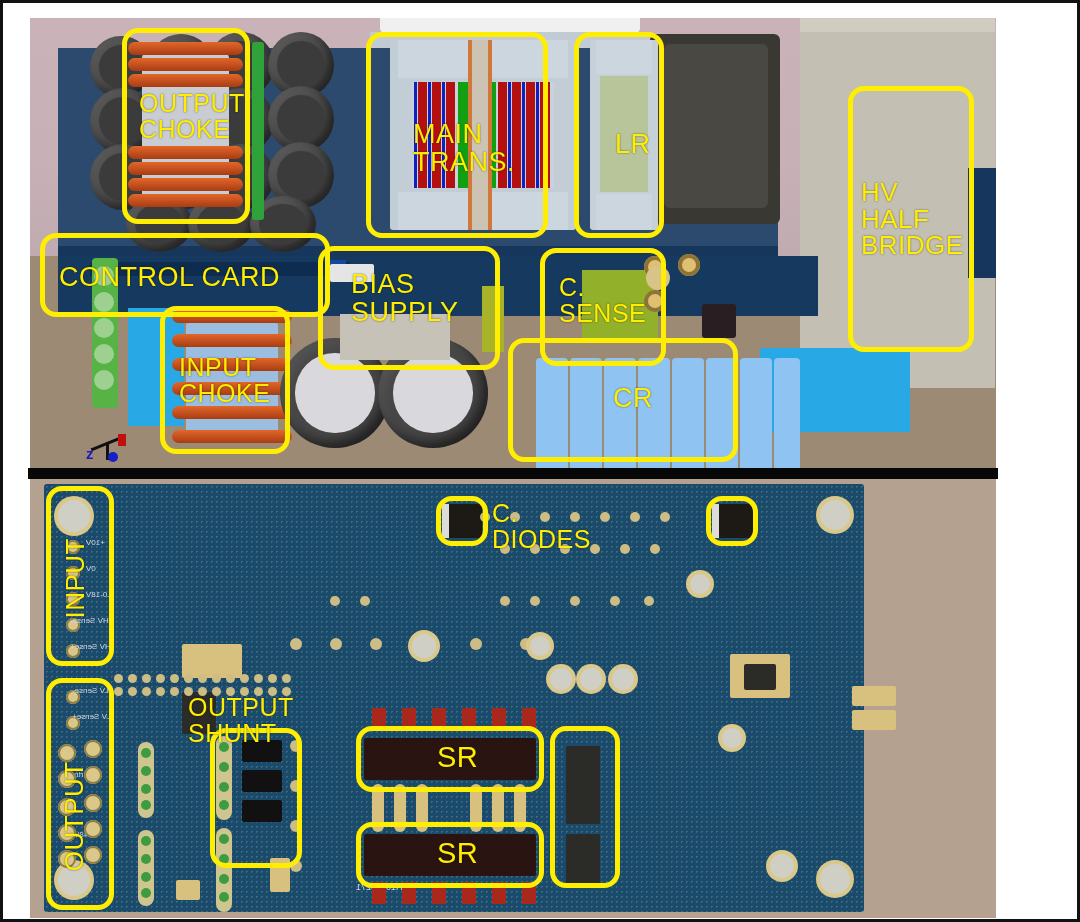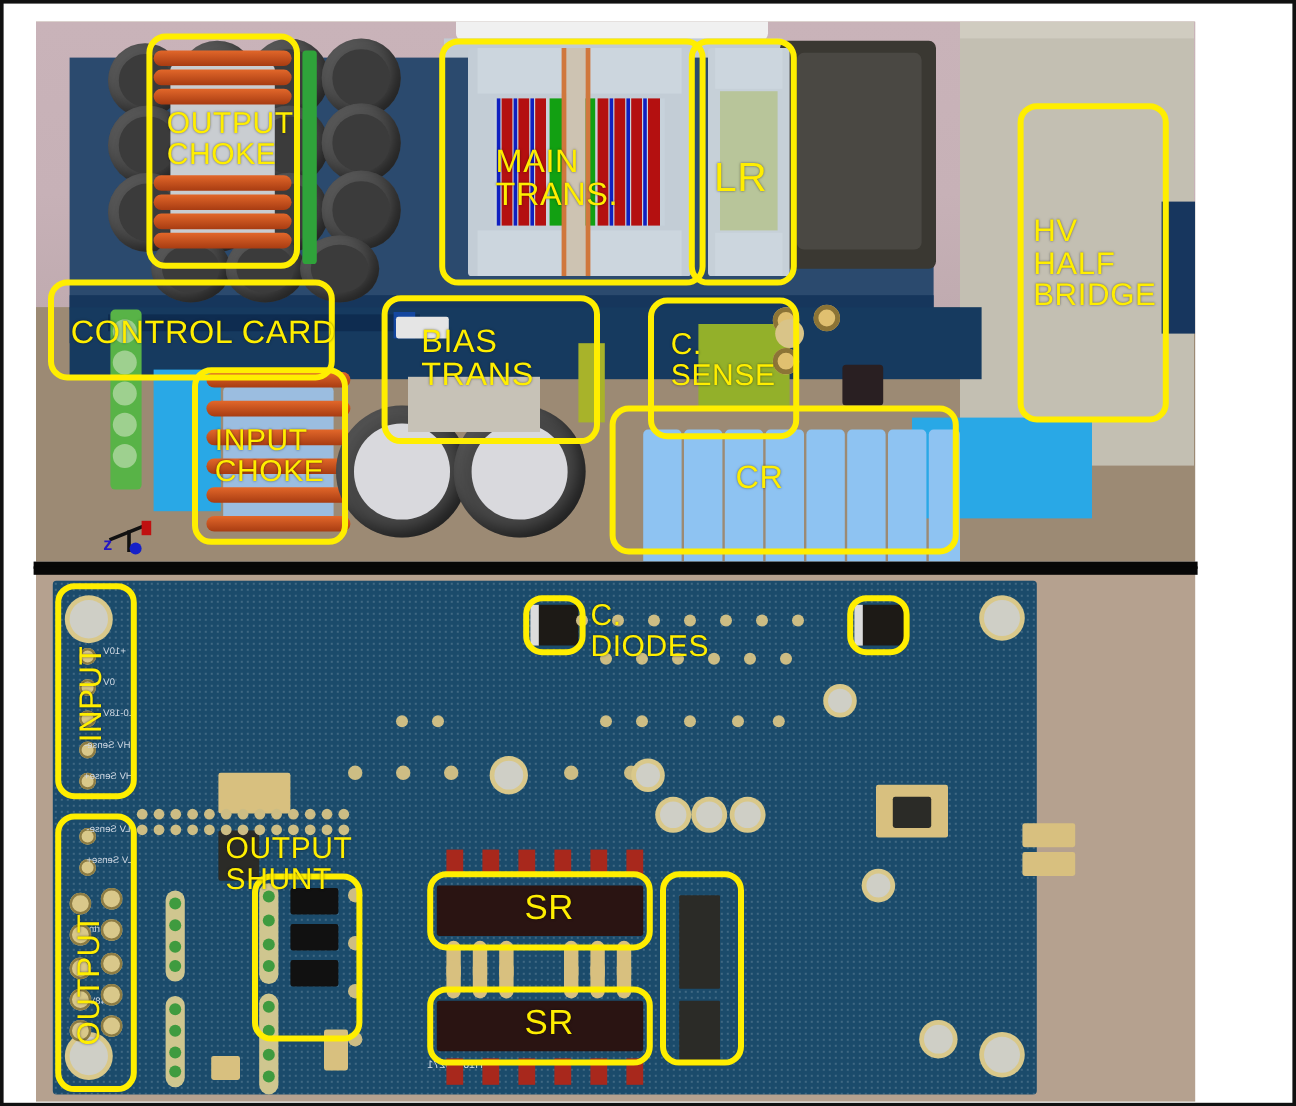--- a/index.html
+++ b/index.html
@@ -247,55 +247,55 @@
       <div style="position:absolute;left:24px;top:26px;width:3px;height:18px;background:#111"></div>
       <div style="position:absolute;left:26px;top:36px;width:10px;height:10px;border-radius:50%;background:#1520c8"></div>
       <span class="free" style="left:4px;top:30px;font-size:15px;color:#2418c4;font-weight:700;text-shadow:none">z</span>
     </div>
 
     <div class="ann" style="left:92px;top:10px;width:128px;height:196px">
       <span class="lbl" style="left:12px;top:58px;font-size:25px">OUTPUT
 CHOKE</span>
     </div>
 
-    <div class="ann" style="left:336px;top:14px;width:222px;height:206px">
+    <div class="ann" style="left:336px;top:14px;width:182px;height:206px">
       <span class="lbl" style="left:42px;top:84px;font-size:27px">MAIN
 TRANS.</span>
     </div>
 
     <div class="ann" style="left:544px;top:14px;width:90px;height:206px">
-      <span class="lbl" style="left:16px;top:94px;font-size:34px">LR</span>
+      <span class="lbl" style="left:36px;top:94px;font-size:27px">LR</span>
     </div>
 
     <div class="ann" style="left:818px;top:68px;width:126px;height:266px">
       <span class="lbl" style="left:8px;top:88px;font-size:26px">HV
 HALF
 BRIDGE</span>
     </div>
 
-    <div class="ann" style="left:10px;top:215px;width:239px;height:84px">
+    <div class="ann" style="left:10px;top:215px;width:290px;height:84px">
       <span class="lbl" style="left:14px;top:26px;font-size:27px">CONTROL CARD</span>
     </div>
 
     <div class="ann" style="left:288px;top:228px;width:182px;height:124px">
       <span class="lbl" style="left:28px;top:20px;font-size:27px">BIAS
-TRANS</span>
+SUPPLY</span>
     </div>
 
     <div class="ann" style="left:510px;top:230px;width:126px;height:118px">
       <span class="lbl" style="left:14px;top:22px;font-size:25px">C.
 SENSE</span>
     </div>
 
     <div class="ann" style="left:130px;top:288px;width:130px;height:148px">
       <span class="lbl" style="left:14px;top:44px;font-size:25px">INPUT
 CHOKE</span>
     </div>
 
-    <div class="ann" style="left:478px;top:320px;width:291px;height:124px">
+    <div class="ann" style="left:478px;top:320px;width:230px;height:124px">
       <span class="lbl" style="left:100px;top:42px;font-size:27px">CR</span>
     </div>
   </div>
 
   <div class="blk" style="left:28px;top:468px;width:970px;height:6px"></div>
 
   <div id="botimg" class="spk">
     <div class="board">
         <div class="boardtex"></div>
       </div>

